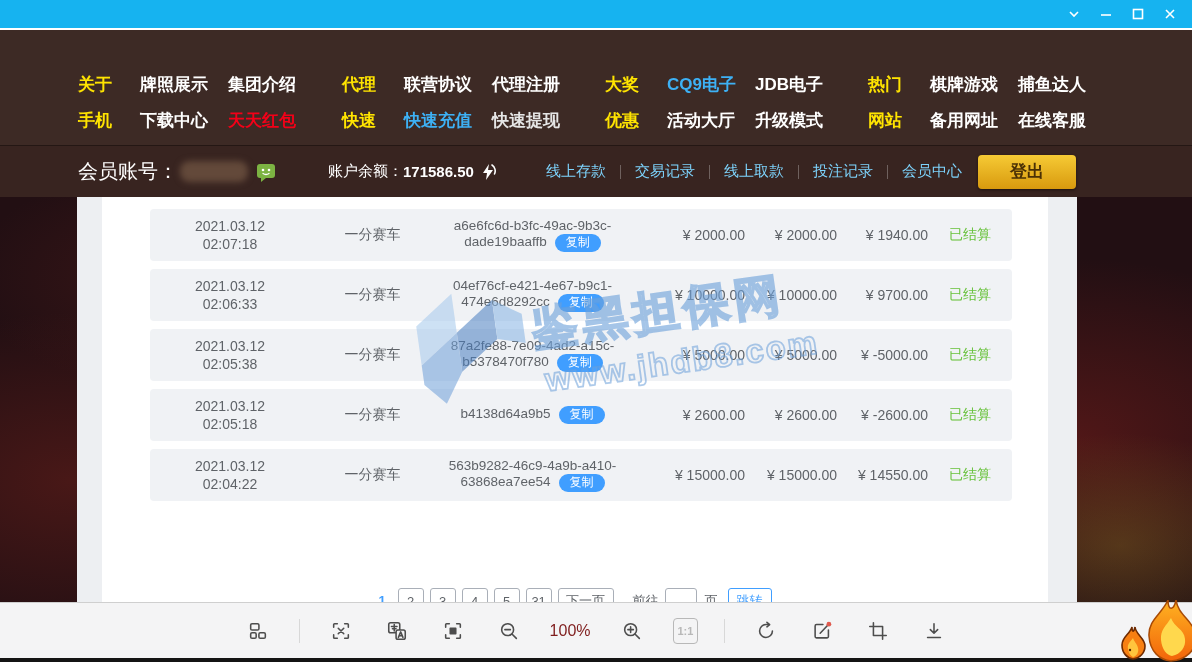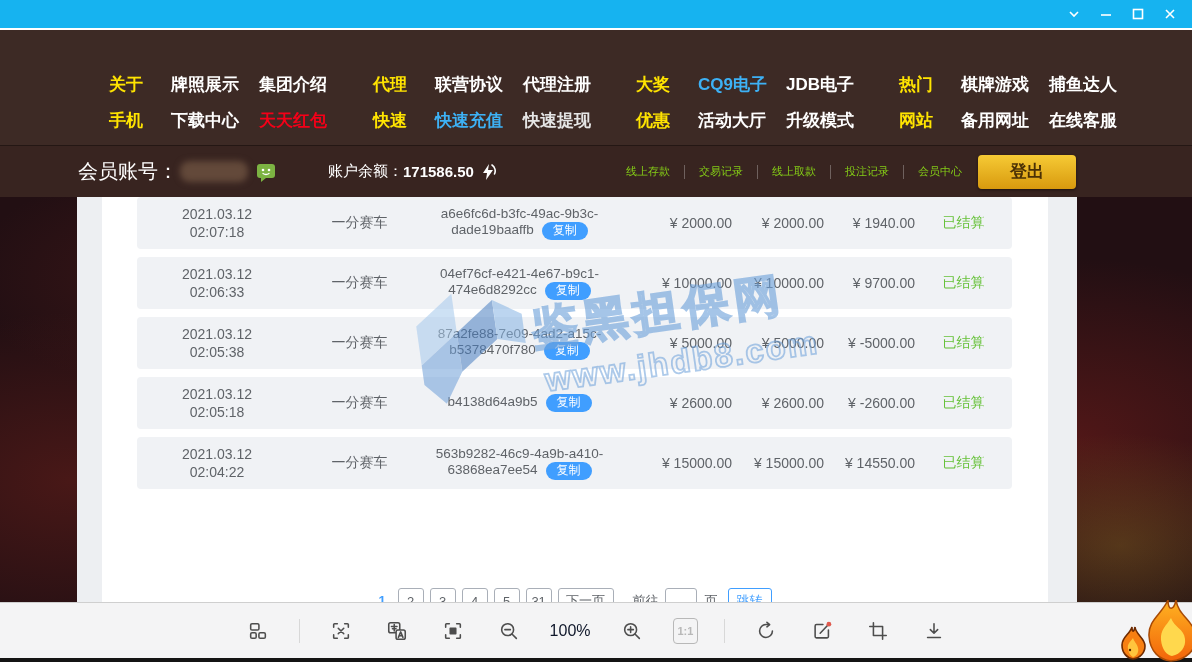--- a/index.html
+++ b/index.html
@@ -12,53 +12,53 @@
     display:flex; justify-content:flex-end; align-items:center; }
   .win-btn { width:32px; height:28px; display:flex; align-items:center; justify-content:center; cursor:pointer; }
   .win-btn svg { stroke:#ffffff; stroke-width:1.6; fill:none; }
 
   
   .site-header { position:absolute; left:0; top:30px; width:1192px; height:115px; background:#3d2a25; z-index:10; }
   .logo-wrap { position:absolute; left:60px; top:-14px; width:320px; height:58px; z-index:1; }
   .brand-suffix { position:absolute; left:205px; top:16px; color:#e2a71d; font-size:23px; letter-spacing:7px;
     font-weight:700; text-shadow:0 1px 1px #000; white-space:nowrap; }
   .nav { position:absolute; left:0; top:36px; width:1192px; }
-  .nav-row { display:flex; padding-left:109px; height:36px; align-items:center; }
+  .nav-row { display:flex; padding-left:78px; height:36px; align-items:center; }
   .nav-item { font-size:17px; font-weight:700; color:#ffffff; white-space:nowrap; cursor:pointer; }
   .w62 { width:62px; } .w88 { width:88px; } .w114 { width:114px; } .w113 { width:113px; } .w110 { width:110px; }
   .c-yellow { color:#ffe400; } .c-red { color:#f30018; } .c-cyan { color:#3db1f5; } .c-green { color:#e5e5e5; }
 
   
   .account-bar { position:absolute; left:0; top:145px; width:1192px; height:52px; background:#382420;
     border-top:1px solid rgba(0,0,0,0.35); z-index:10; display:flex; align-items:center; color:#fff; }
   .acct-label { margin-left:78px; font-size:20px; }
   .acct-blur { width:68px; height:21px; margin-left:2px; border-radius:9px; background:#63493a; filter:blur(3px); }
   .chat-icon { width:20px; height:20px; margin-left:8px; position:relative; cursor:pointer; }
   .balance { margin-left:52px; font-size:15px; display:flex; align-items:center; }
   .bolt-icon { margin-left:6px; cursor:pointer; display:flex; }
   .acct-links { margin-left:auto; display:flex; align-items:center; }
-  .acct-link { font-size:11px; color:#84cc16; cursor:pointer; white-space:nowrap; }
+  .acct-link { font-size:15px; color:#7dd3fc; cursor:pointer; white-space:nowrap; }
   .acct-sep { width:1px; height:14px; background:rgba(255,255,255,0.28); margin:0 14px; }
   .logout-btn { margin-left:16px; margin-right:116px; width:98px; height:34px; border:none; border-radius:4px;
     background:linear-gradient(#f6ca35, #d89a0e); color:#4a3005; font-size:17px; font-weight:700; cursor:pointer;
     font-family:"Liberation Sans", sans-serif; box-shadow:0 1px 3px rgba(0,0,0,0.5); }
 
   
   .main { position:absolute; left:0; top:197px; width:1192px; height:405px;
     background:
       radial-gradient(220px 120px at 26% 88%, rgba(190,150,25,0.22), transparent 70%),
       radial-gradient(260px 160px at 94% 86%, rgba(170,150,40,0.28), transparent 70%),
       radial-gradient(420px 260px at 90% 60%, rgba(150,35,30,0.40), transparent 70%),
       radial-gradient(380px 240px at 6% 70%, rgba(120,35,28,0.45), transparent 70%),
       radial-gradient(300px 160px at 15% 20%, rgba(80,28,26,0.5), transparent 70%),
       #220f13; }
   .page-strip { position:absolute; left:77px; top:0; width:1000px; height:405px; background:#edeff2; }
   .content-panel { position:absolute; left:102px; top:0; width:946px; height:405px; background:#ffffff; }
 
-  .rowlist { position:relative; z-index:2; }
+  .rowlist { position:relative; padding-top:12px; z-index:2;margin-left:13px; }
   .t-row { height:52px; margin:0 36px 8px 35px; background:#f0f2f5; border-radius:4px;
     display:grid; grid-template-columns:160px 125px 195px 115px 92px 91px 1fr; align-items:center;
     color:#5f6368; font-size:14px; }
   .cell-date { text-align:center; line-height:1.3; }
   .cell-game { text-align:center; }
   .cell-id { text-align:center; font-size:13.5px; line-height:1.25; white-space:nowrap; }
   .copy-pill { display:inline-block; margin-left:8px; padding:1px 11px 2px; background:#409eff; color:#fff;
     font-size:12px; border-radius:10px; cursor:pointer; }
   .cell-amt { text-align:right; }
   .cell-status { text-align:center; color:#67c23a; }
@@ -87,21 +87,21 @@
   .pg-unit { margin:0 10px 0 2px; line-height:26px; }
   .pg-jump { width:44px; height:26px; border:1px solid #409eff; border-radius:3px; background:#fff;
     color:#409eff; font-size:13px; cursor:pointer; font-family:"Liberation Sans", sans-serif; }
 
   
   .toolbar { position:absolute; left:0; top:602px; width:1192px; height:56px; background:#f4f4f5;
     border-top:1px solid #cfcfcf; z-index:50; display:flex; align-items:center; justify-content:center; gap:26px; }
   .tool-btn { width:30px; height:30px; display:flex; align-items:center; justify-content:center; cursor:pointer; }
   .tool-btn svg { stroke:#4d4d4d; stroke-width:1.7; fill:none; stroke-linecap:round; stroke-linejoin:round; }
   .tool-sep { width:1px; height:24px; background:#d8d8d8; }
-  .zoom-text { font-size:16px; color:#0f172a; cursor:pointer; }
+  .zoom-text { font-size:16px; color:#7f1d1d; cursor:pointer; }
   .ratio-btn { color:#b8b8b8; border:1.6px solid #b8b8b8; border-radius:4px; font-size:11px; font-weight:700;
     padding:6px 4px; cursor:default; }
   .bottom-strip { position:absolute; left:0; top:658px; width:1192px; height:4px; background:#141414; z-index:55; }
 
   .mascot { position:absolute; right:-10px; bottom:-4px; z-index:60; pointer-events:none; }
   .mascot-small { position:absolute; right:44px; bottom:-2px; z-index:61; pointer-events:none; }
 </style>
 </head>
 <body>
 

